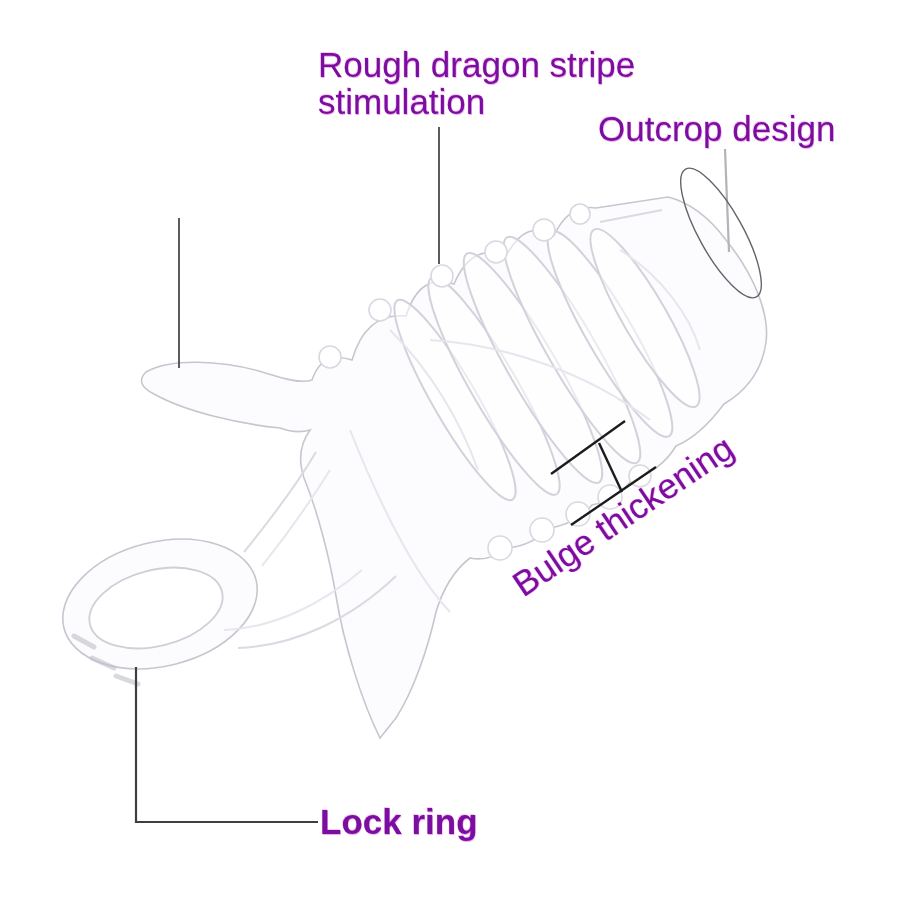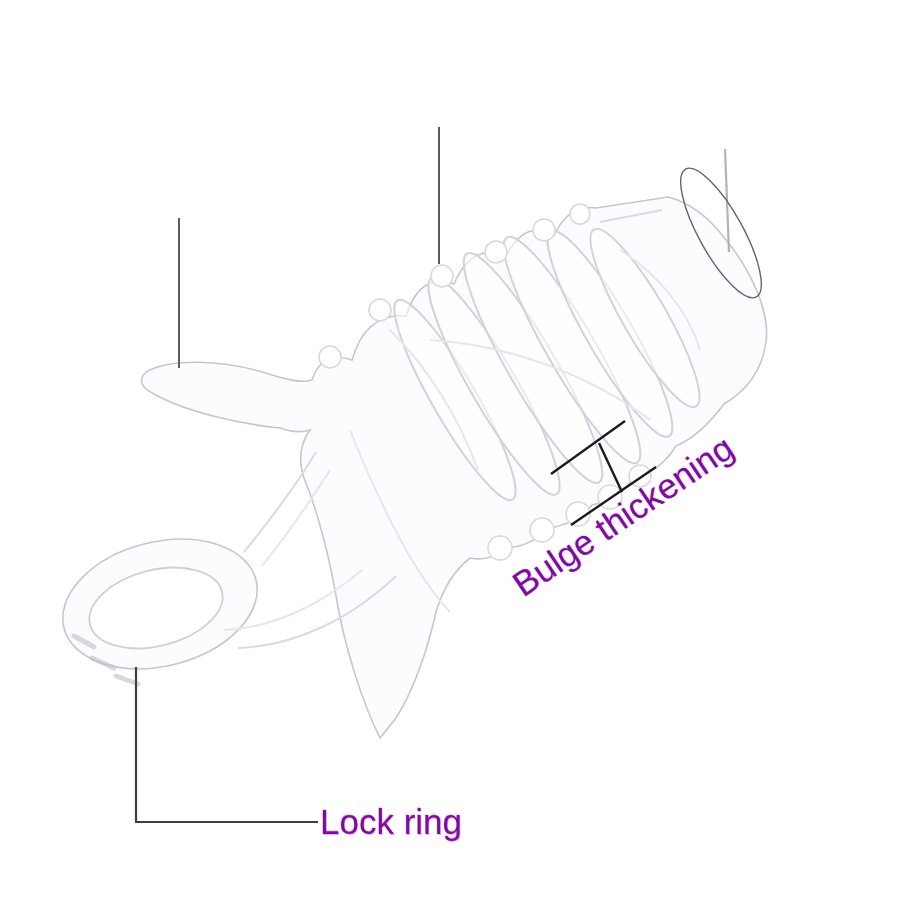--- a/index.html
+++ b/index.html
@@ -137,20 +137,23 @@
       <g class="marker">
         <line x1="551" y1="474" x2="625" y2="421"></line>
         <line x1="571" y1="525" x2="656" y2="467"></line>
         <line x1="599" y1="443" x2="622" y2="492"></line>
       </g>
 
       <polyline class="leader-dark" points="136,667 136,822 318,822"></polyline>
     </g>
   </svg>
 
+  <div class="label" style="left:318px; top:46px;">Rough dragon stripe
+stimulation</div>
 
+  <div class="label" style="left:598px; top:110px;">Outcrop design</div>
 
 
   <div class="label rotated" style="left:506px; top:572px;">Bulge thickening</div>
 
-  <div class="label" style="left:320px; top:803px;">Lock ring</div>
+  <div class="label" style="left:320px; top:803px;font-weight:bold;">Lock ring</div>
 
 </div>
 
 </body></html>

